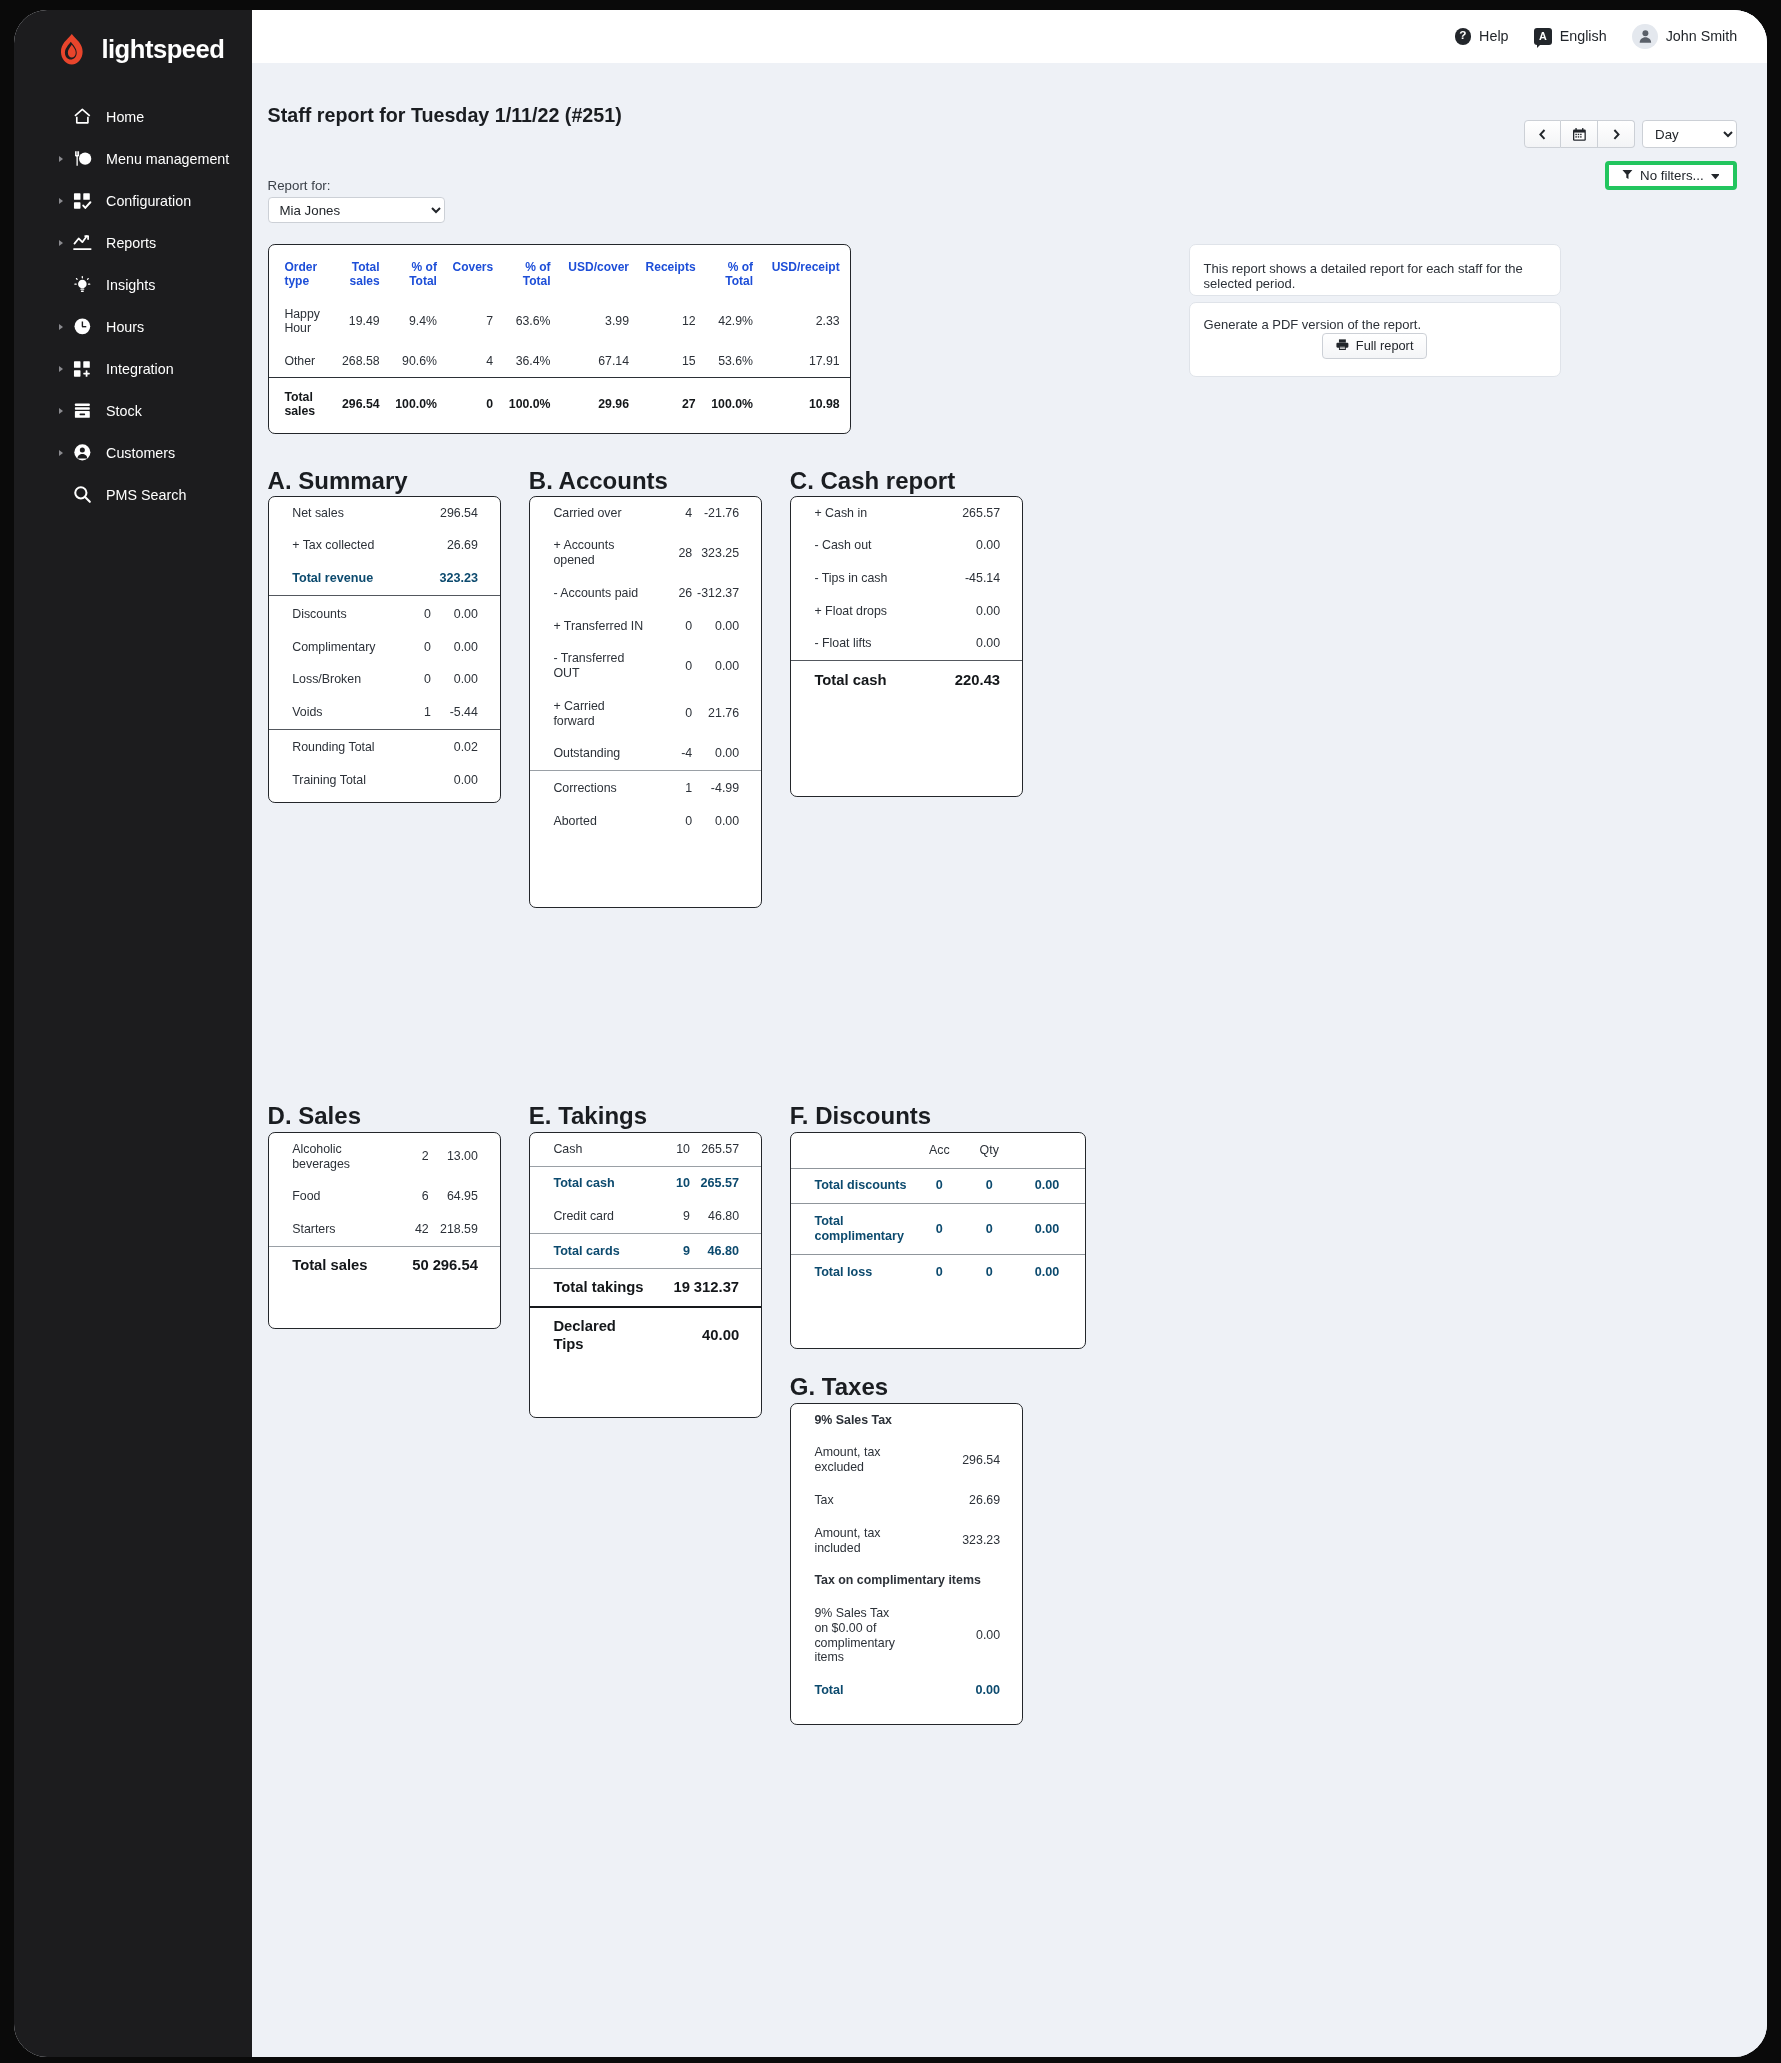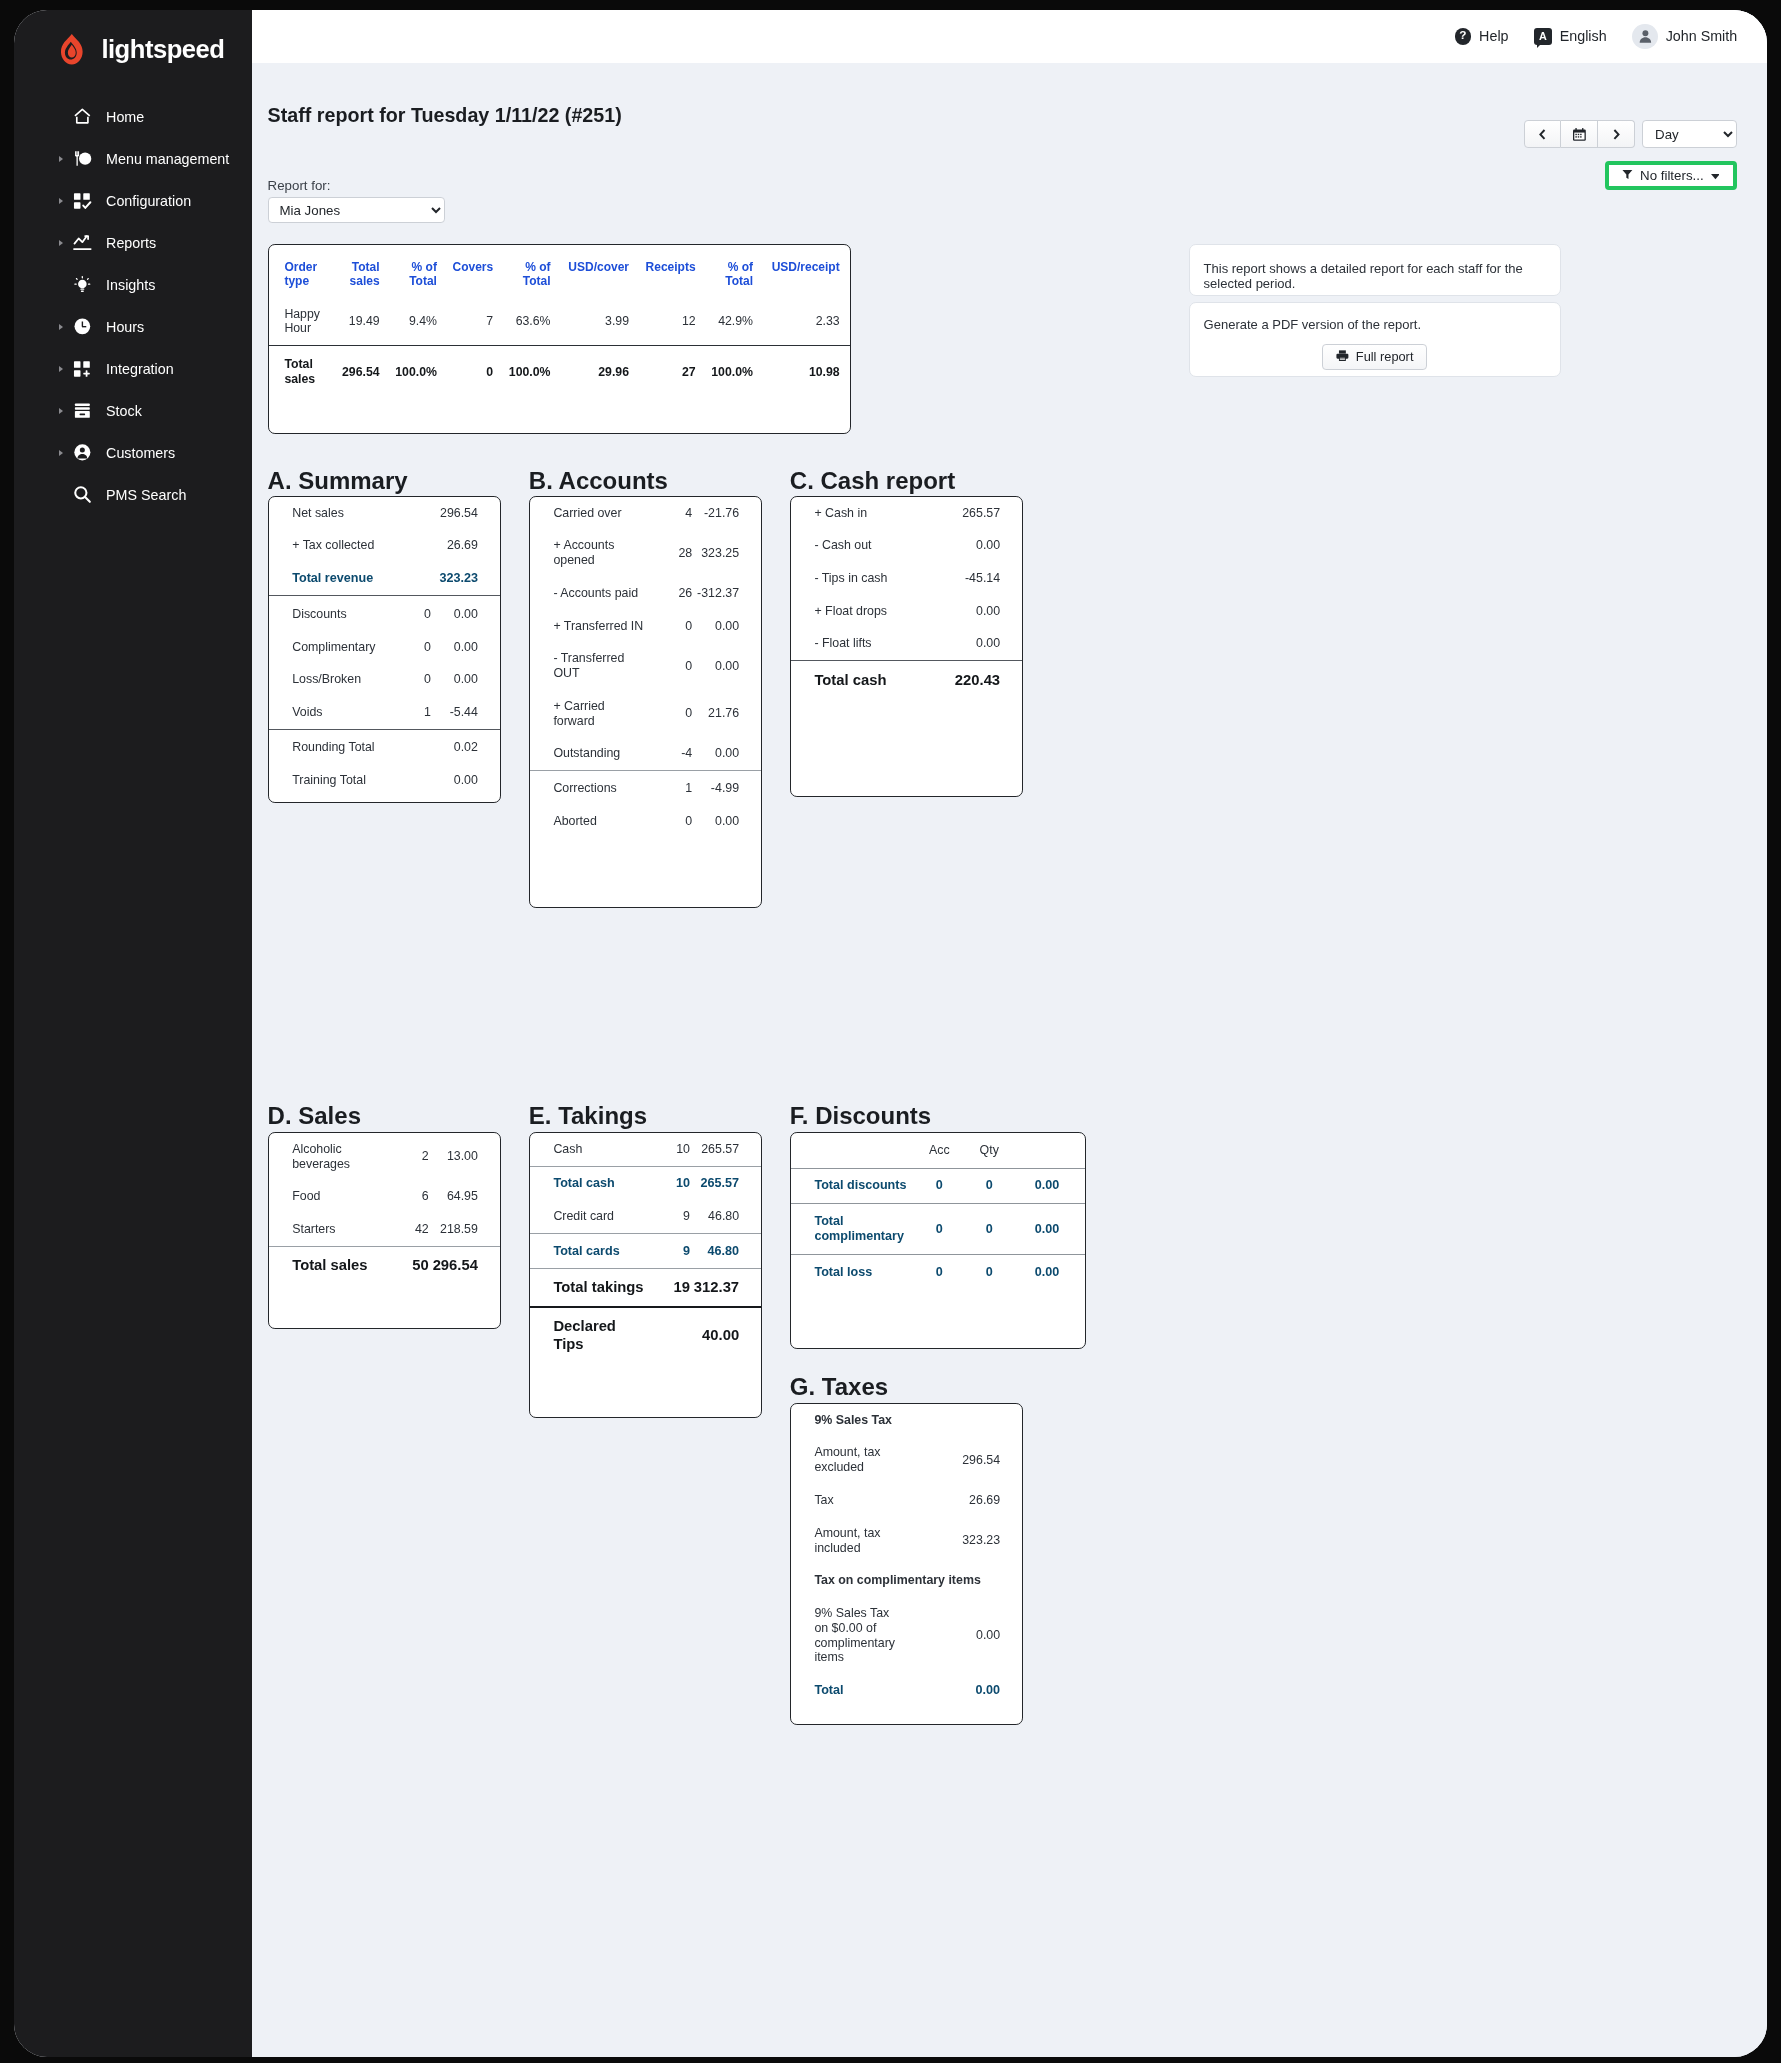--- a/index.html
+++ b/index.html
@@ -216,21 +216,21 @@
   }
   table.ot td:first-child { text-align: left; padding-left: 15.8px; }
   table.ot tr.total td { font-weight: 700; color: #14171a; padding-top: 11.8px; }
   table.ot tr.total { border-top: 1.3px solid #2b3036; }
 
   
   #info-card { left: 937px; top: 181px; width: 372px; height: 52px; padding: 15.8px 13.8px; }
   #pdf-card { left: 937px; top: 239px; width: 372px; height: 75px; padding: 13.8px; }
   .info-text { font-size: 13px; color: #2c3138; }
   .pdfbtn {
-    margin: 12px auto 0; display: flex; align-items: center; gap: 6.9px;
+    margin: 1px auto 0; display: flex; align-items: center; gap: 6.9px;
     height: 26.6px; padding: 0 12.8px;
     background: linear-gradient(#ffffff,#f4f5f7);
     border: 1px solid #ccd0d6; border-radius: 3.9px;
     font-size: 12.8px; color: #22262b; cursor: pointer; width: fit-content;
     font-family: "Liberation Sans", sans-serif;
   }
 
   
   .sec-h {
     position: absolute;
@@ -507,20 +507,31 @@
                 <tr>
                   <td>Happy<br>Hour</td>
                   <td>19.49</td>
                   <td>9.4%</td>
                   <td>7</td>
                   <td>63.6%</td>
                   <td>3.99</td>
                   <td>12</td>
                   <td>42.9%</td>
                   <td>2.33</td>
+                </tr>
+                <tr>
+                  <td>Other</td>
+                  <td>268.58</td>
+                  <td>90.6%</td>
+                  <td>4</td>
+                  <td>36.4%</td>
+                  <td>67.14</td>
+                  <td>15</td>
+                  <td>53.6%</td>
+                  <td>17.91</td>
                 </tr>
                 <tr class="total">
                   <td>Total<br>sales</td>
                   <td>296.54</td>
                   <td>100.0%</td>
                   <td>0</td>
                   <td>100.0%</td>
                   <td>29.96</td>
                   <td>27</td>
                   <td>100.0%</td>

